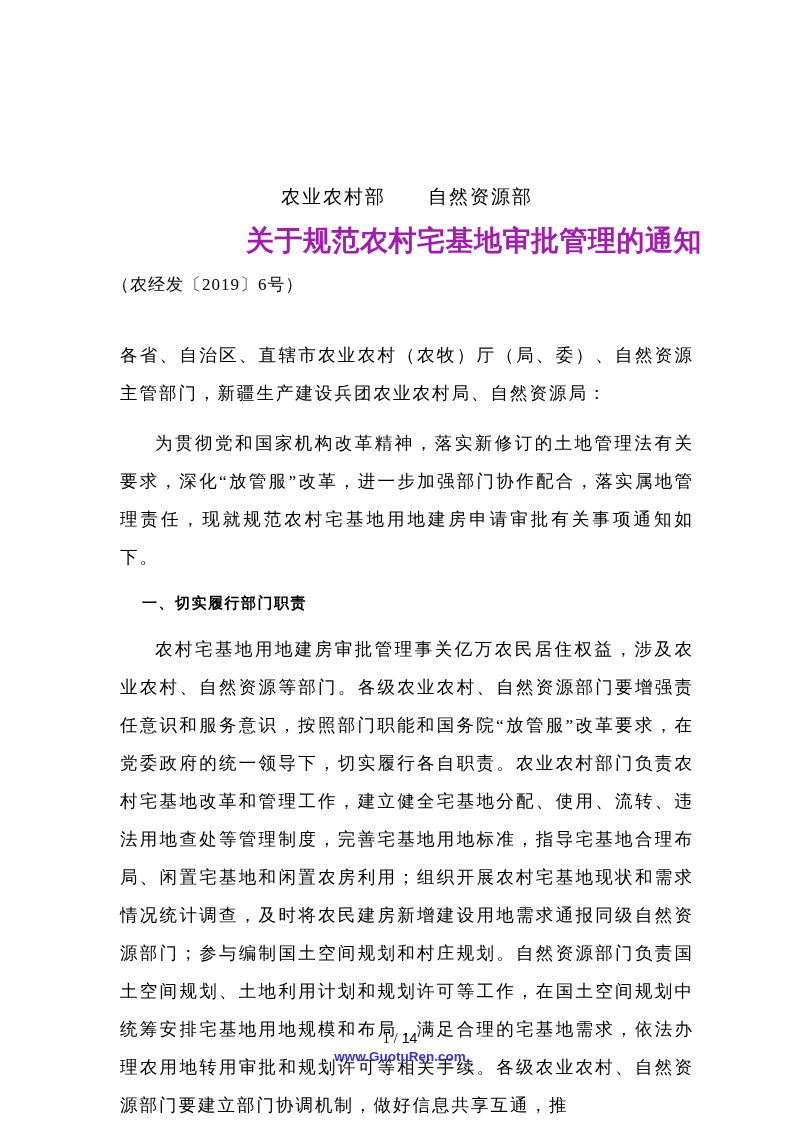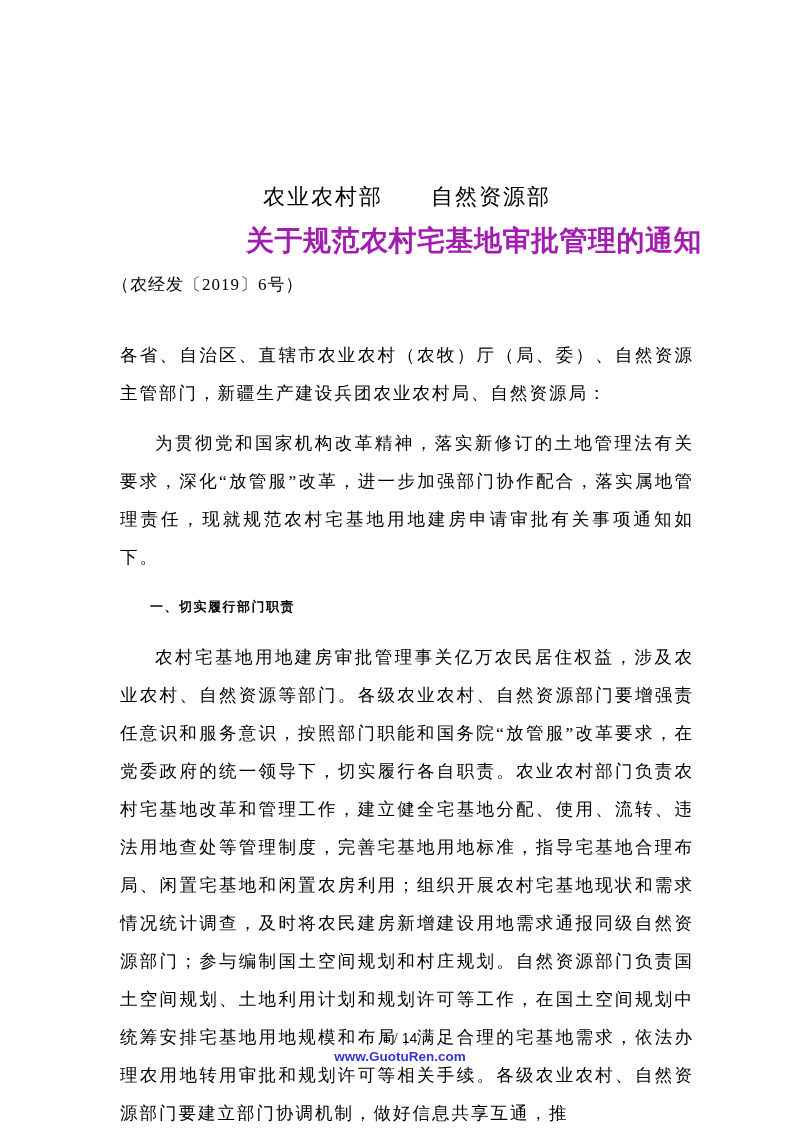--- a/index.html
+++ b/index.html
@@ -17,21 +17,21 @@
   }
   .doc {
     position: absolute;
     left: 112px;
     top: 0;
     width: 590px;
   }
   .ministries {
     margin: 184px 0 0 0;
     text-align: center;
-    font-size: 22px;
+    font-size: 19px;
     line-height: 26px;
     letter-spacing: 2px;
     font-weight: 400;
     font-family: "Liberation Serif", serif;
   }
   .doc-title {
     margin: 17px 0 0 0;
     text-align: right;
     font-size: 28px;
     line-height: 28px;
@@ -60,22 +60,22 @@
     margin: 8px;
   }
   p.salutation {
     text-indent: 0;
   }
   p.intro {
     margin-top: 12px;
     text-indent: 2em;
   }
   .section-heading {
-    margin: 12px;
-    font-size: 13px;
+    margin: 0;
+    font-size: 15px;
     line-height: 38px;
     letter-spacing: 1.5px;
     text-indent: 2em;
     font-weight: 700;
     font-family: "Liberation Sans", sans-serif;
   }
   p.section-body {
     text-indent: 2em;
   }
   .footer {

